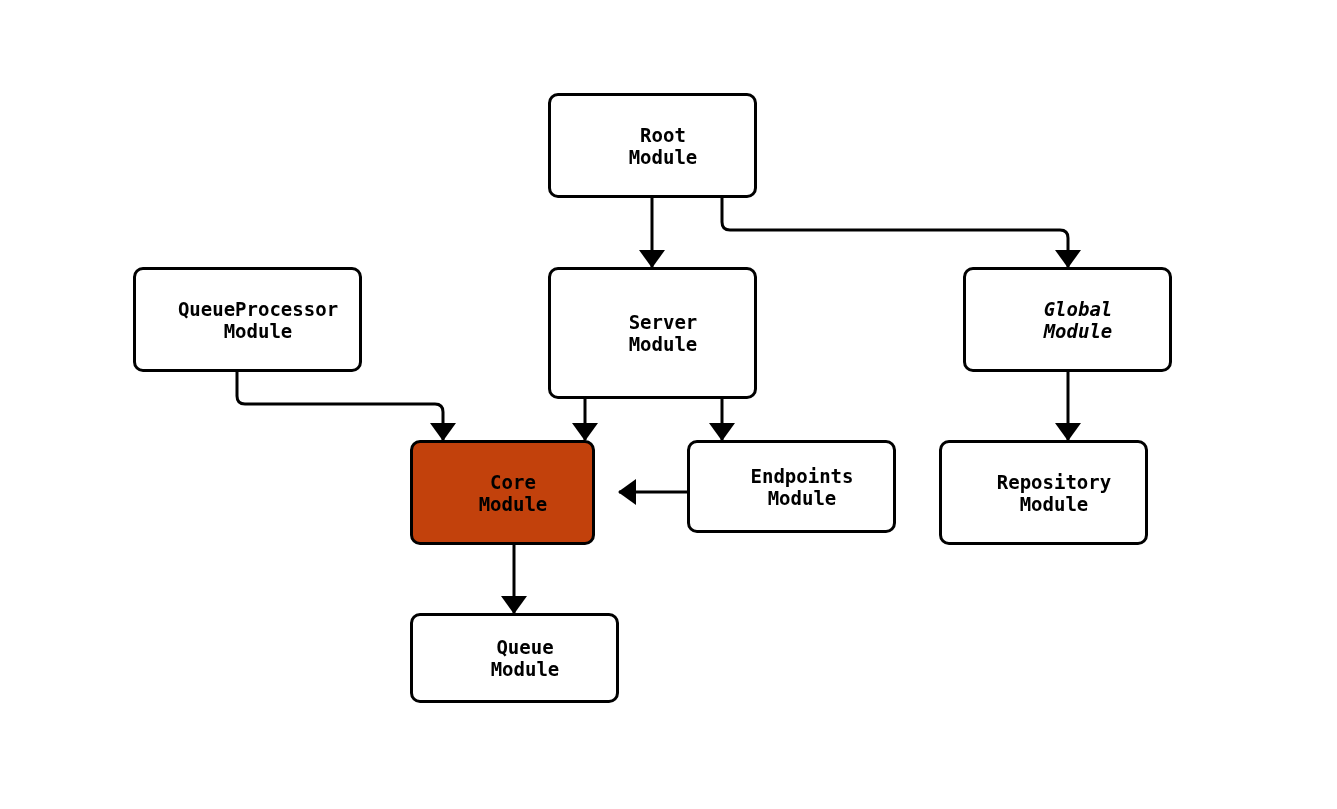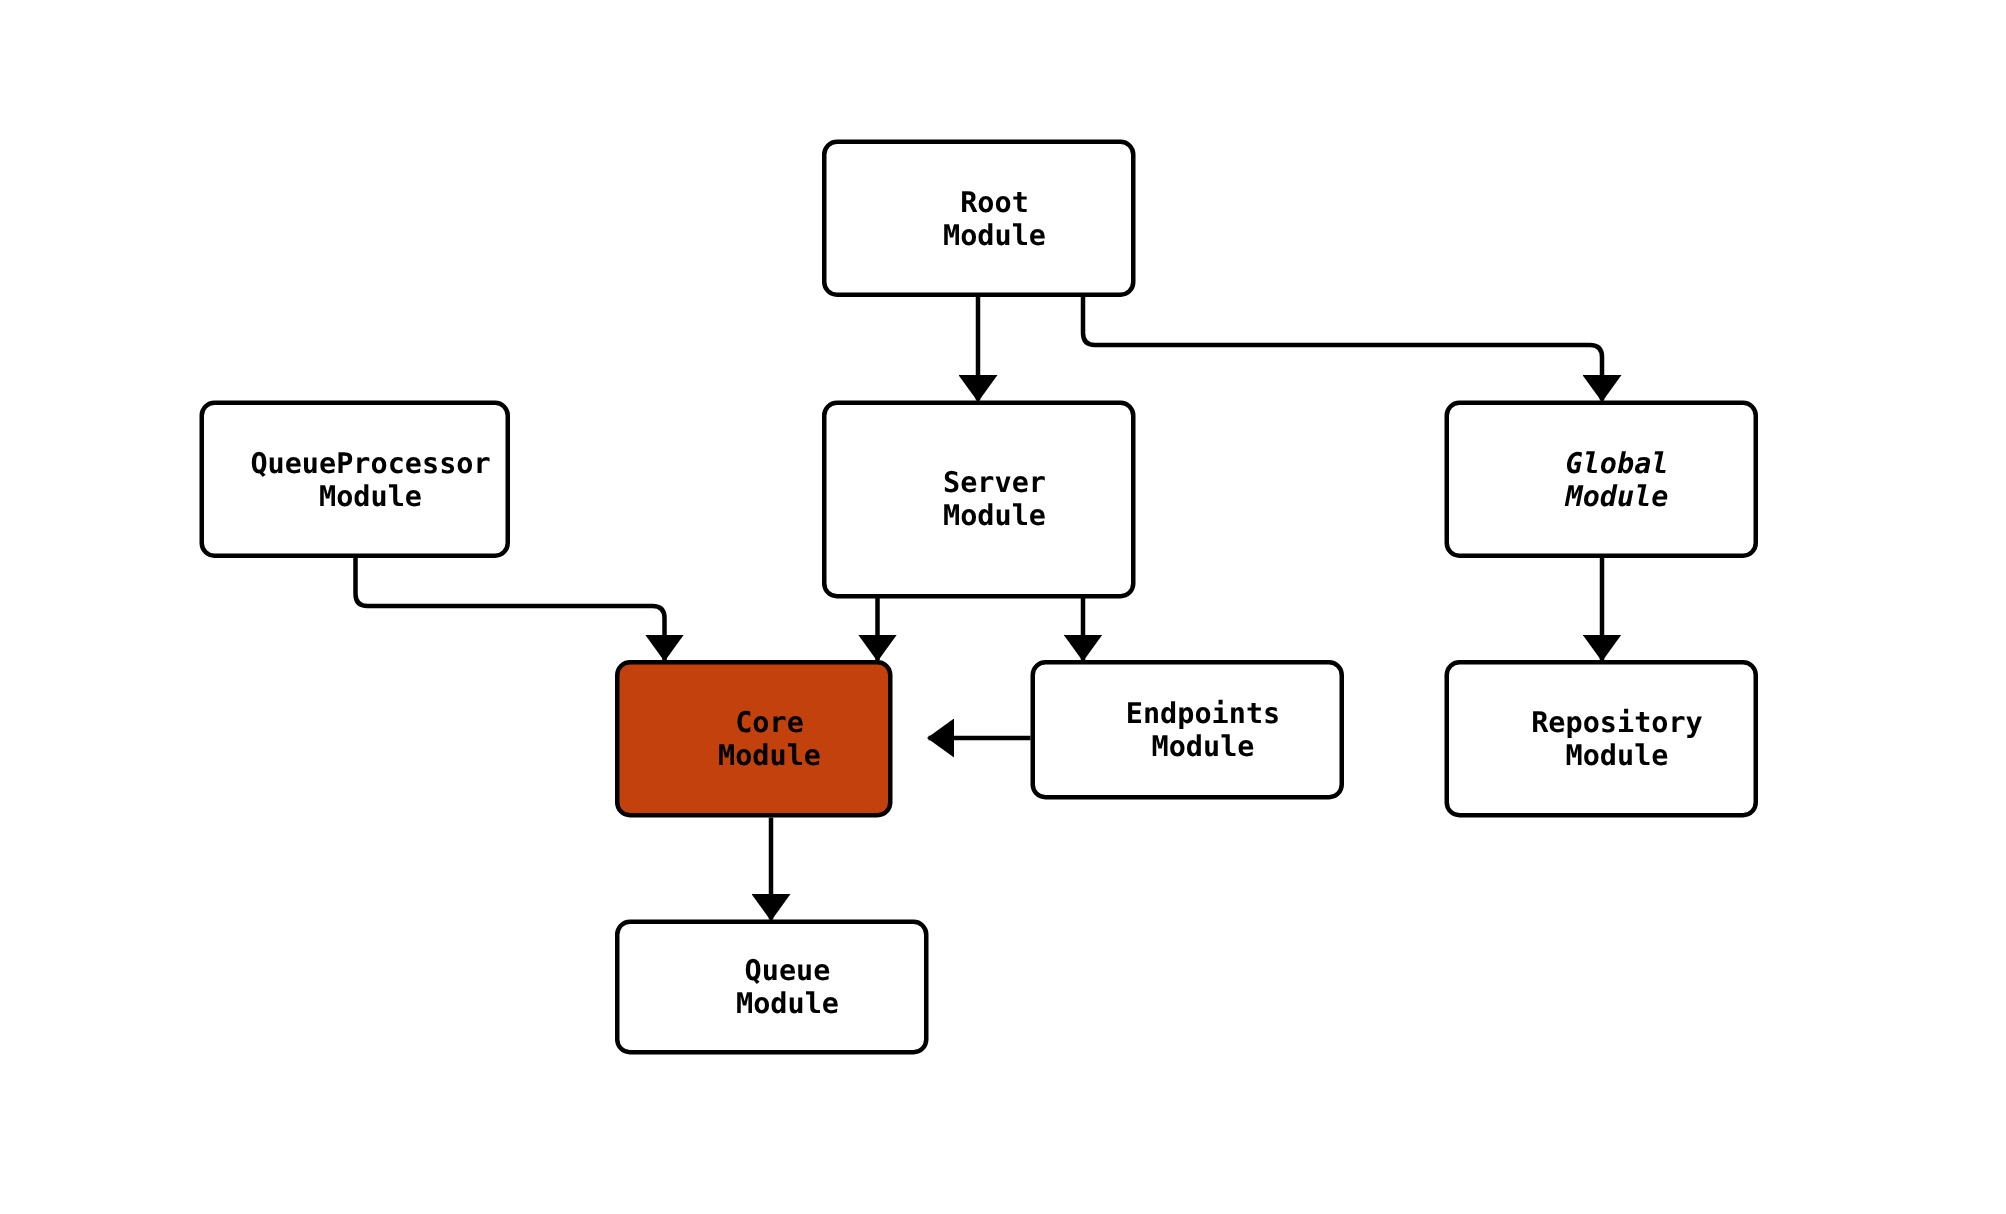--- a/index.html
+++ b/index.html
@@ -67,37 +67,37 @@
   </svg>
 
   <div class="node" style="left: 548px; top: 93px; width: 209px; height: 105px; border-color: rgb(0, 0, 0); background: rgb(255, 255, 255);">
     <span class="node-label">Root
 Module</span>
   </div>
   <div class="node" style="left: 548px; top: 267px; width: 209px; height: 132px; border-color: rgb(0, 0, 0); background: rgb(255, 255, 255);">
     <span class="node-label">Server
 Module</span>
   </div>
-  <div class="node" style="left: 133px; top: 267px; width: 207px; height: 105px; border-color: rgb(0, 0, 0); background: rgb(255, 255, 255);">
+  <div class="node" style="left: 133px; top: 267px; width: 229px; height: 105px; border-color: rgb(0, 0, 0); background: rgb(255, 255, 255);">
     <span class="node-label">QueueProcessor
 Module</span>
   </div>
   <div class="node" style="left: 963px; top: 267px; width: 209px; height: 105px; border-color: rgb(0, 0, 0); background: rgb(255, 255, 255); font-style: italic;">
     <span class="node-label">Global
 Module</span>
   </div>
   <div class="node" style="left: 410px; top: 440px; width: 185px; height: 105px; border-color: rgb(0, 0, 0); background: #c2410c;">
     <span class="node-label">Core
 Module</span>
   </div>
   <div class="node" style="left: 687px; top: 440px; width: 209px; height: 93px; border-color: rgb(0, 0, 0); background: rgb(255, 255, 255);">
     <span class="node-label">Endpoints
 Module</span>
   </div>
-  <div class="node" style="left: 963px; top: 440px; width: 209px; height: 105px; border-color: rgb(0, 0, 0); background: rgb(255, 255, 255);">
+  <div class="node" style="left: 939px; top: 440px; width: 209px; height: 105px; border-color: rgb(0, 0, 0); background: rgb(255, 255, 255);">
     <span class="node-label">Repository
 Module</span>
   </div>
   <div class="node" style="left: 410px; top: 613px; width: 209px; height: 90px; border-color: rgb(0, 0, 0); background: rgb(255, 255, 255);">
     <span class="node-label">Queue
 Module</span>
   </div>
 
 </div>
 

